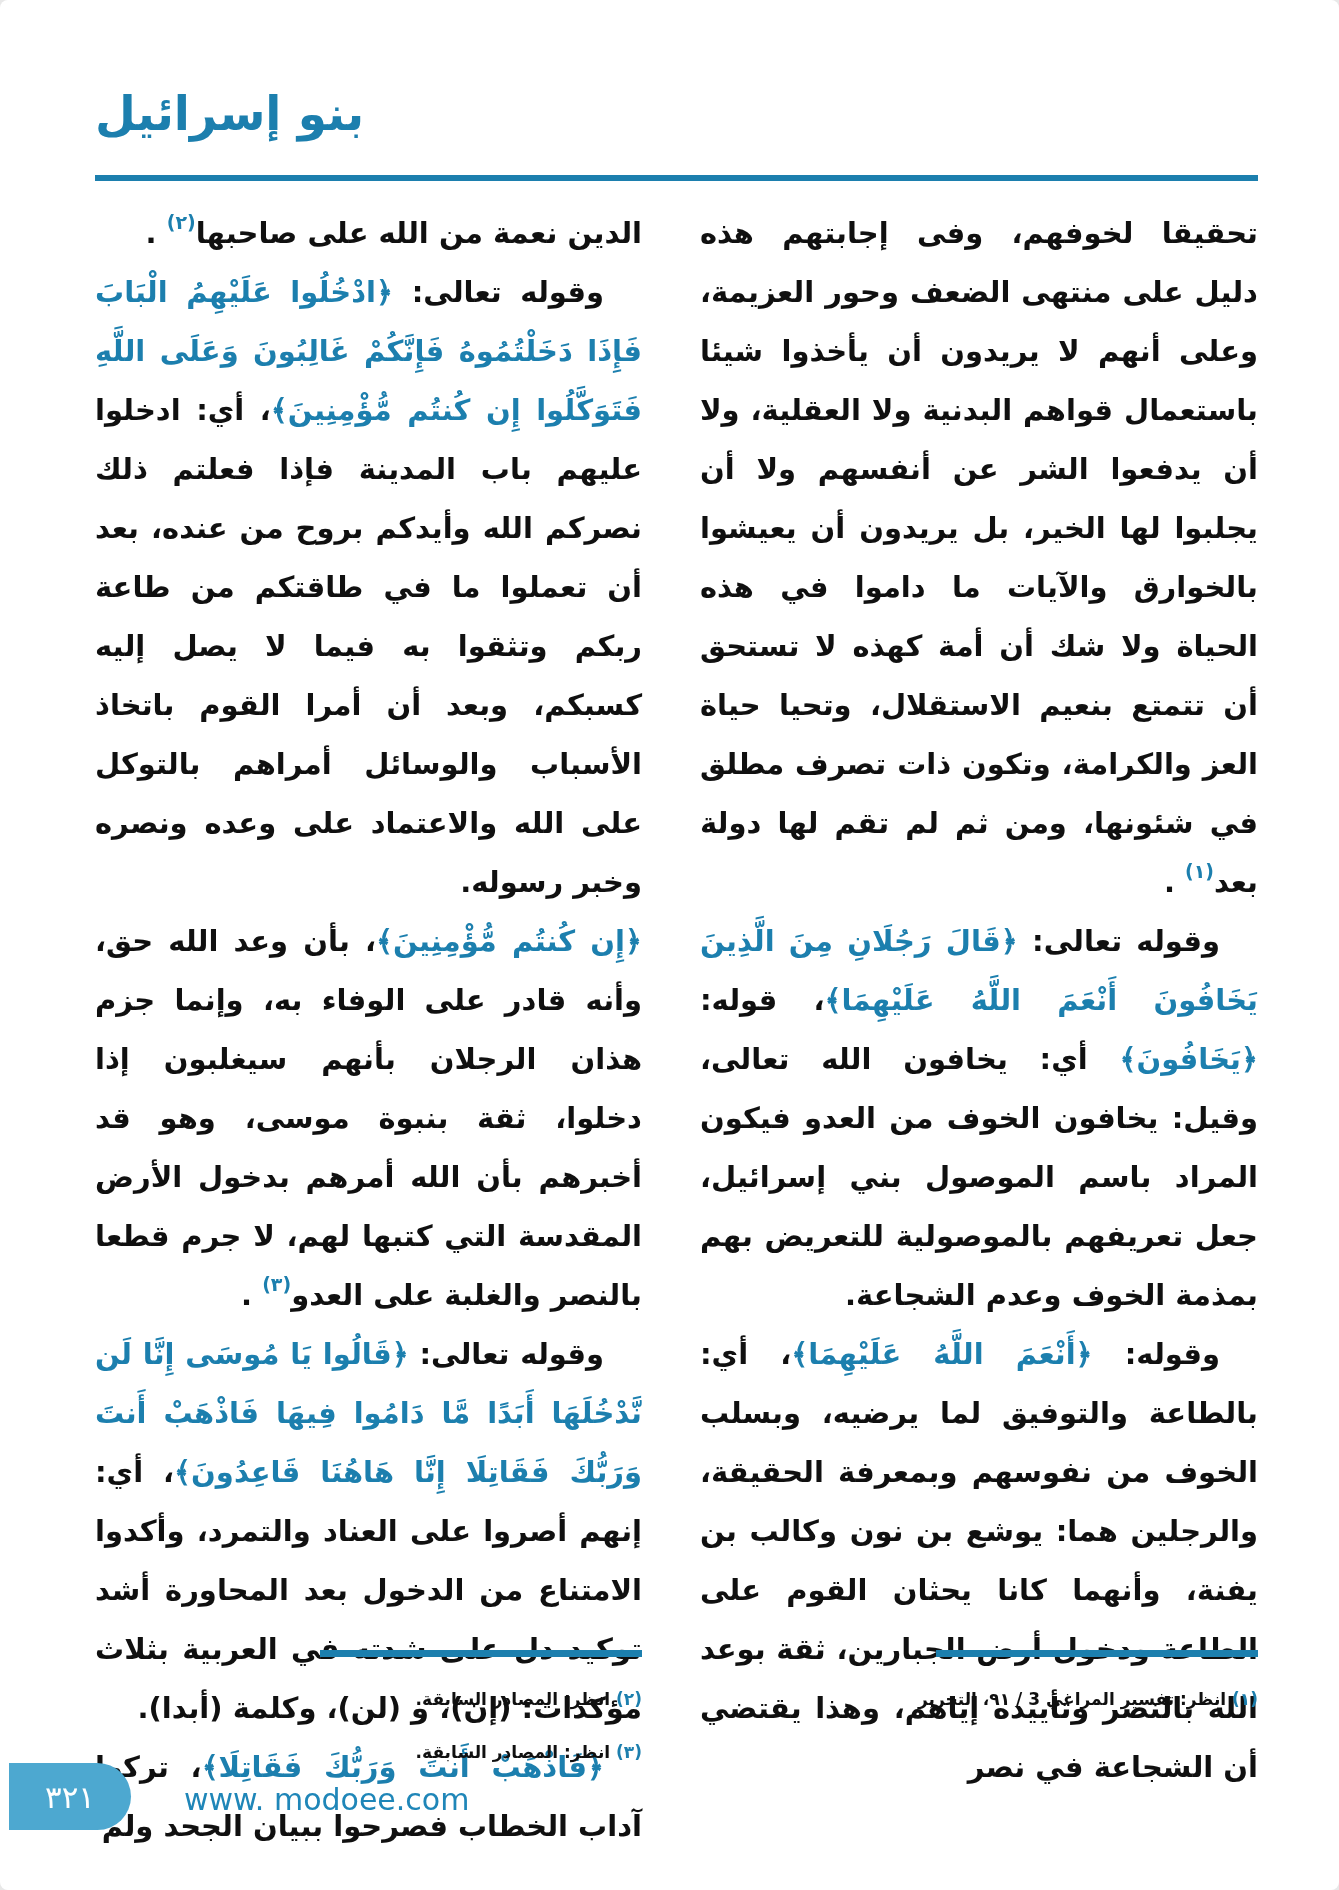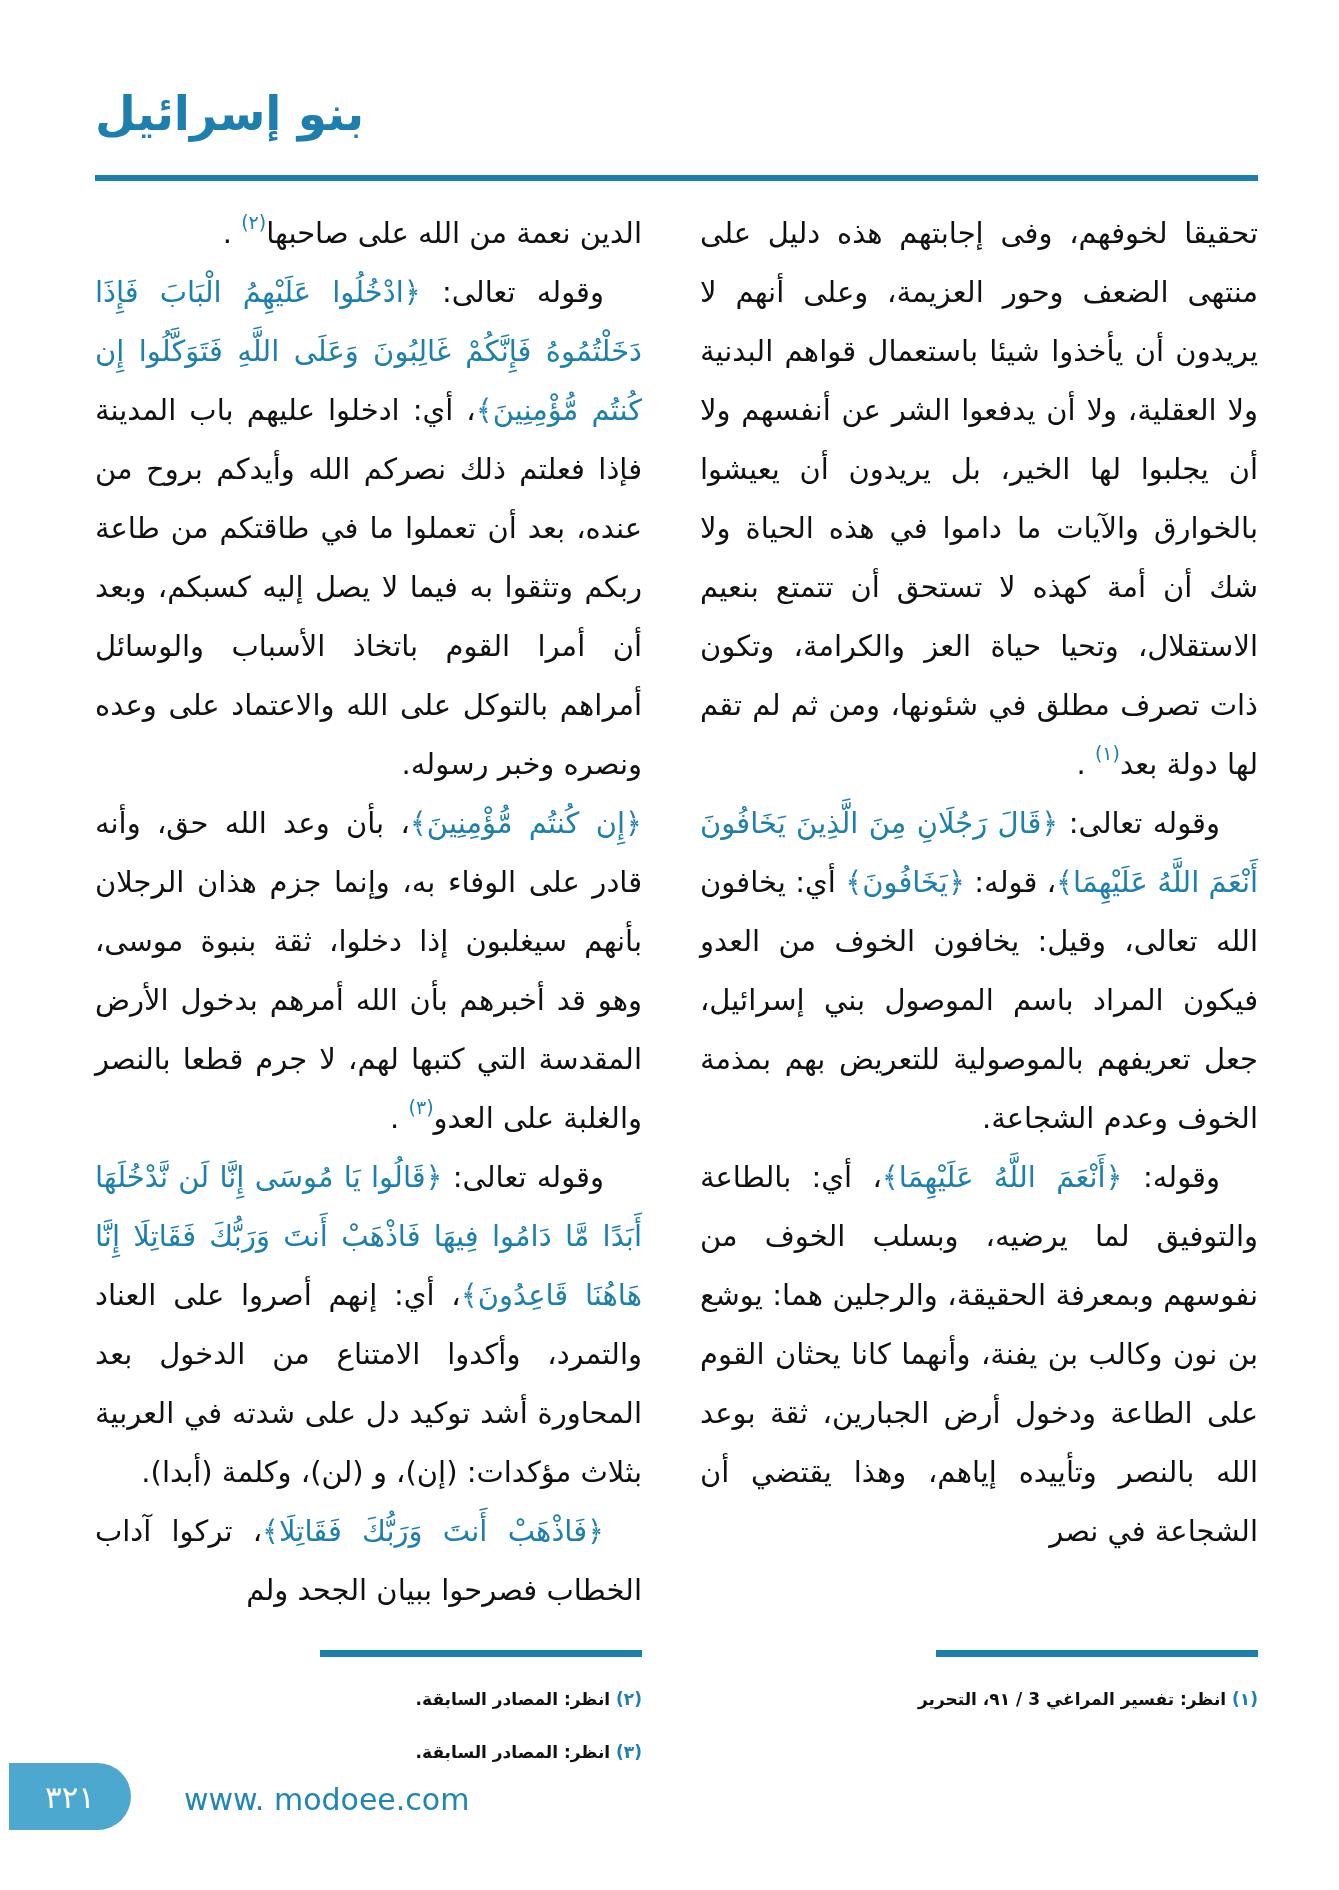--- a/index.html
+++ b/index.html
@@ -1,36 +1,37 @@
 <!DOCTYPE html>
 <html lang="ar"><head>
 <meta charset="utf-8">
 <style>
   html,body{margin:0;padding:0;background:#e8e8e8;}
   .page{
     position:relative;width:1339px;height:1890px;background:#ffffff;
     margin:0 auto;overflow:hidden;
     font-family:"DejaVu Sans",sans-serif;
+    border-radius:8px;
     --accent:#1c7fae; --tab:#4da8d0; --url:#1f86b8; --ink:#101010;
   }
   .header-title{
     position:absolute;top:86px;left:95px;direction:rtl;
     color:var(--accent);font-size:47px;font-weight:bold;
     letter-spacing:-1px;white-space:nowrap;
   }
   .header-rule{
     position:absolute;top:175px;left:95px;width:1163px;height:6px;
     background:var(--accent);
   }
   .columns{
     position:absolute;top:204px;left:95px;width:1163px;
     display:flex;direction:rtl;gap:58px;
   }
   .col{
-    color:var(--ink);font-size:29px;font-weight:normal;line-height:59px;
+    color:var(--ink);font-size:29px;font-weight:bold;line-height:59px;
     text-align:justify;direction:rtl;
   }
   .col-right{width:558px;}
   .col-left{width:547px;}
   .para{margin:0;}
   .para.indent{text-indent:38px;}
   .seg-quran{color:var(--accent);}
   .fnref{color:var(--accent);font-size:19px;line-height:0;vertical-align:14px;}
   .footnotes{
     position:absolute;top:1650px;left:95px;width:1163px;

